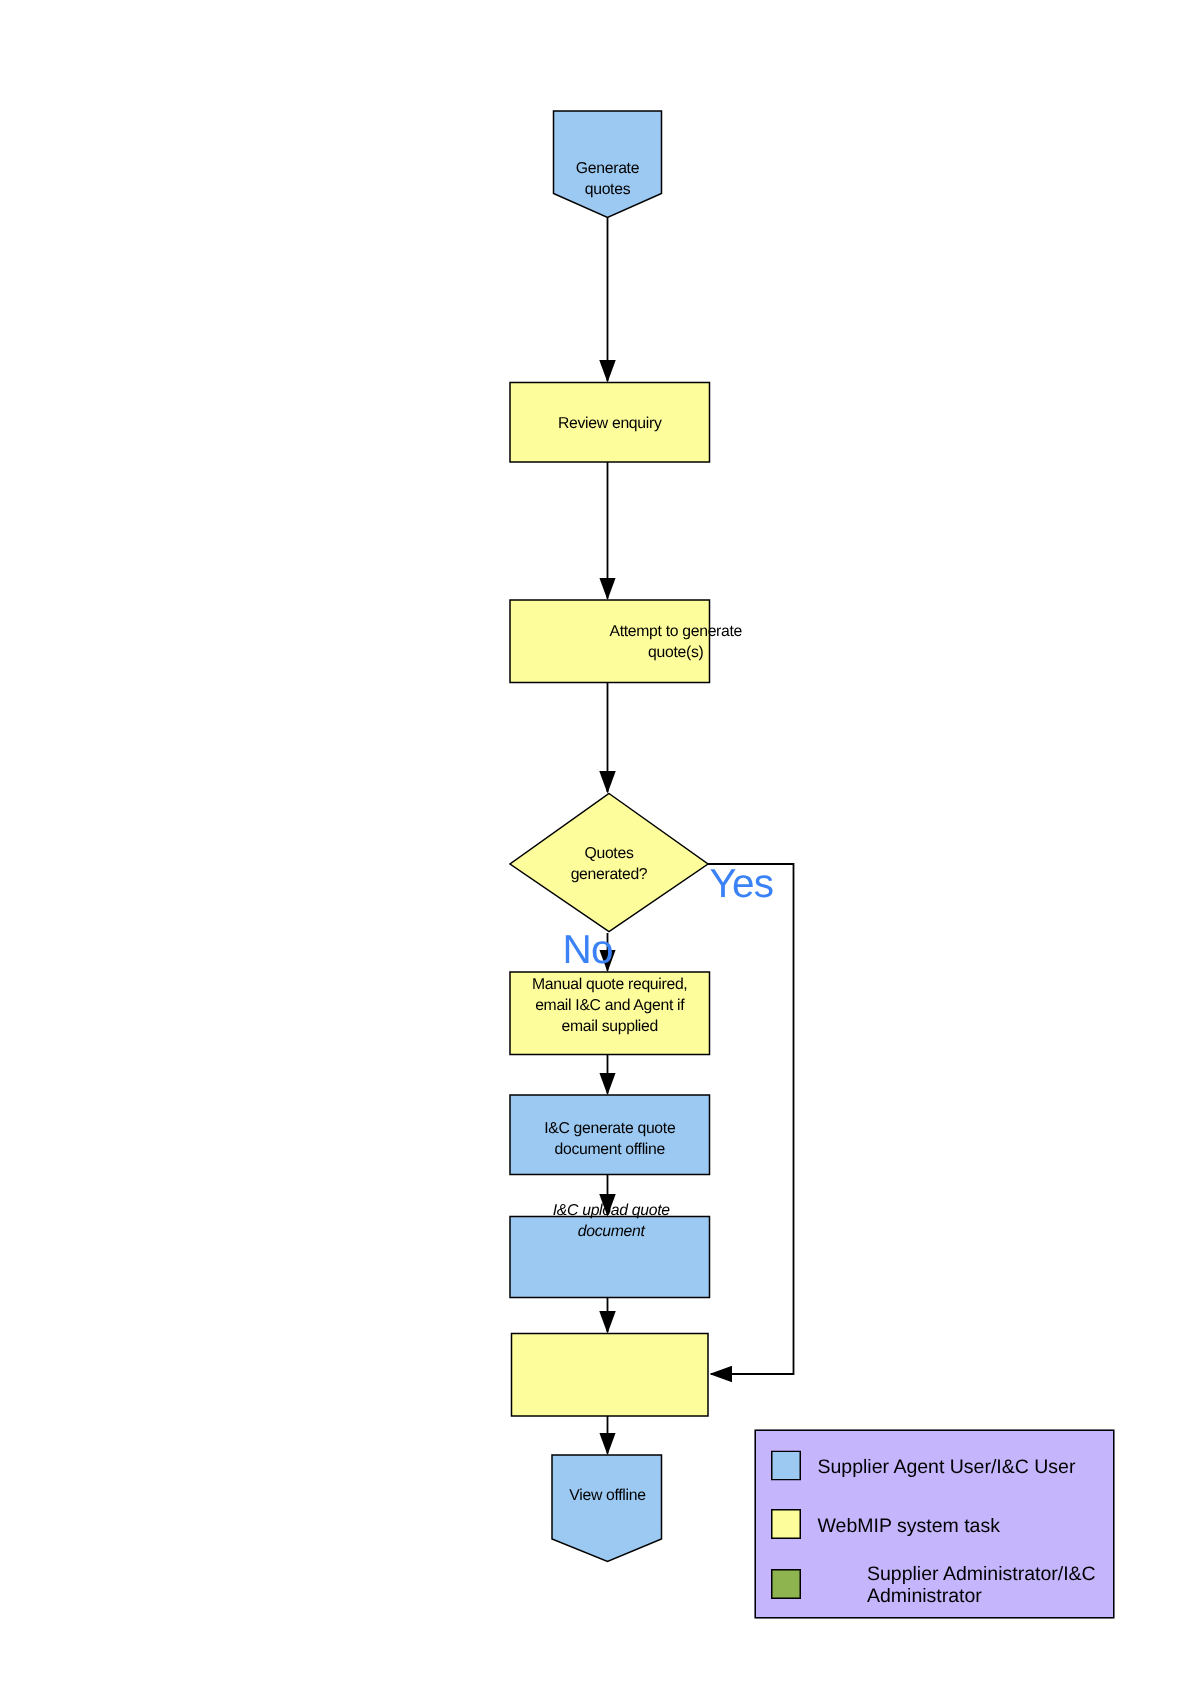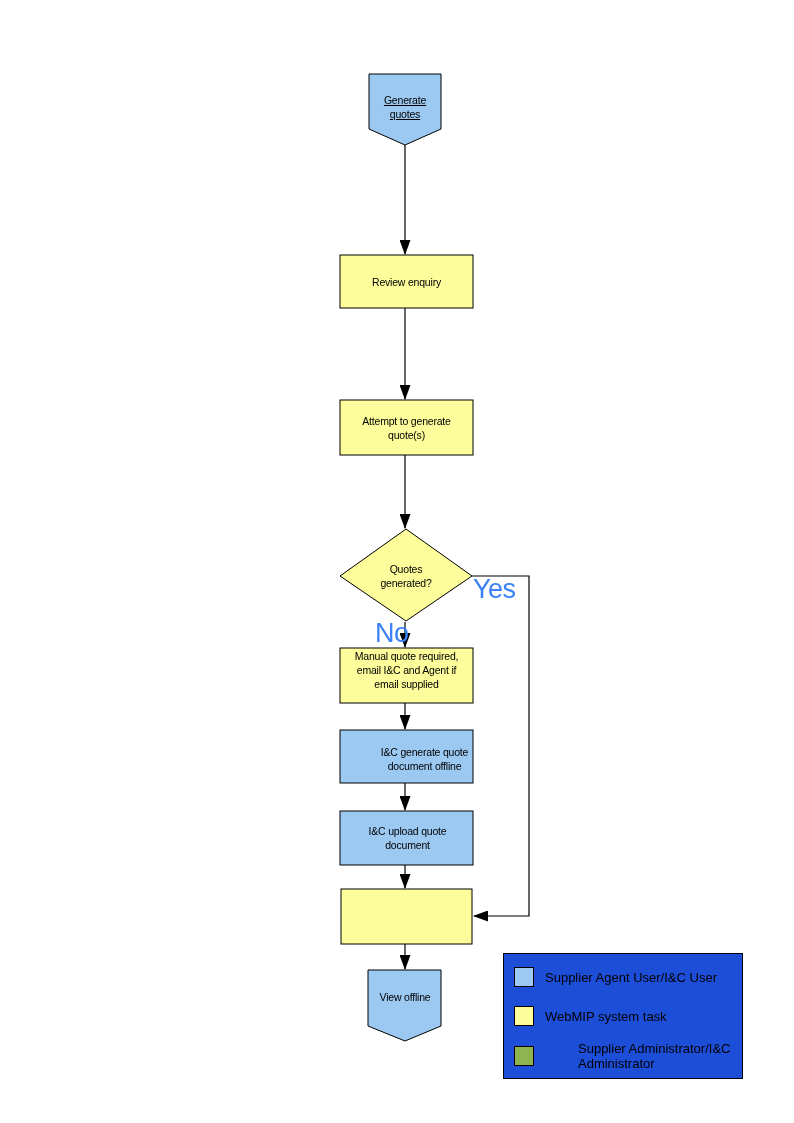--- a/index.html
+++ b/index.html
@@ -32,21 +32,21 @@
     color: #3b82f6;
     letter-spacing: -0.5px;
   }
   .legend {
     position: absolute;
     left: 503px;
     top: 953px;
     width: 240px;
     height: 126px;
     border: 1px solid #000000;
-    background: #1d4ed8;
+    background: #c4b5fd;
     box-sizing: border-box;
   }
   .legend-row {
     position: absolute;
     left: 10px;
     display: flex;
     align-items: center;
     gap: 11px;
   }
   .legend-row.r1 { top: 13px; }
@@ -86,43 +86,43 @@
     <rect x="340" y="255" width="133" height="53" stroke="#000000" stroke-width="1" fill="#FDFD9C"></rect>
     <rect x="340" y="400" width="133" height="55" stroke="#000000" stroke-width="1" fill="#FDFD9C"></rect>
     <polygon points="406,529 472,576 406,621 340,576" stroke="#000000" stroke-width="1" fill="#FDFD9C"></polygon>
     <rect x="340" y="648" width="133" height="55" stroke="#000000" stroke-width="1" fill="#FDFD9C"></rect>
     <rect x="340" y="730" width="133" height="53" stroke="#000000" stroke-width="1" fill="#9CC9F2"></rect>
     <rect x="340" y="811" width="133" height="54" stroke="#000000" stroke-width="1" fill="#9CC9F2"></rect>
     <rect x="341" y="889" width="131" height="55" stroke="#000000" stroke-width="1" fill="#FDFD9C"></rect>
     <polygon points="368,970 441,970 441,1026 405,1041 368,1026" stroke="#000000" stroke-width="1" fill="#9CC9F2"></polygon>
   </svg>
 
-  <div class="label" style="left:367px; top:80px; width:76px; height:54px;text-decoration:underline;">Generate
+  <div class="label" style="left:367px; top:92px; width:76px; height:54px;">Generate
 quotes</div>
 
   <div class="label" style="left:340px; top:255px; width:133px; height:53px;border-radius:10px;">Review enquiry</div>
 
-  <div class="label" style="left:340px; top:400px; width:133px; height:55px;">Attempt to generate
+  <div class="label" style="left:340px; top:400px; width:133px; height:55px;padding-left:44px;">Attempt to generate
 quote(s)</div>
 
   <div class="label" style="left:341px; top:533px; width:130px; height:86px;">Quotes
 generated?</div>
 
   <div class="branch-label" style="left:473px; top:576px;">Yes</div>
 
   <div class="branch-label" style="left:375px; top:620px;">No</div>
 
   <div class="label" style="left:336px; top:648px; width:141px; height:44px;">Manual quote required,
 email I&amp;C and Agent if
 email supplied</div>
 
-  <div class="label" style="left:358px; top:730px; width:133px; height:57px;">I&amp;C generate quote
+  <div class="label" style="left:340px; top:730px; width:133px; height:57px;">I&amp;C generate quote
 document offline</div>
 
-  <div class="label" style="left:340px; top:811px; width:135px; height:54px;">I&amp;C upload quote
+  <div class="label" style="left:340px; top:787px; width:135px; height:54px;font-style:italic;">I&amp;C upload quote
 document</div>
 
 
   <div class="label" style="left:366px; top:968px; width:78px; height:58px;">View offline</div>
 
   <div class="legend">
     <div class="legend-row r1">
       <svg class="legend-swatch" width="20" height="20">
         <rect x="0.5" y="0.5" width="19" height="19" stroke="#000000" fill="#9CC9F2"></rect>
       </svg>

